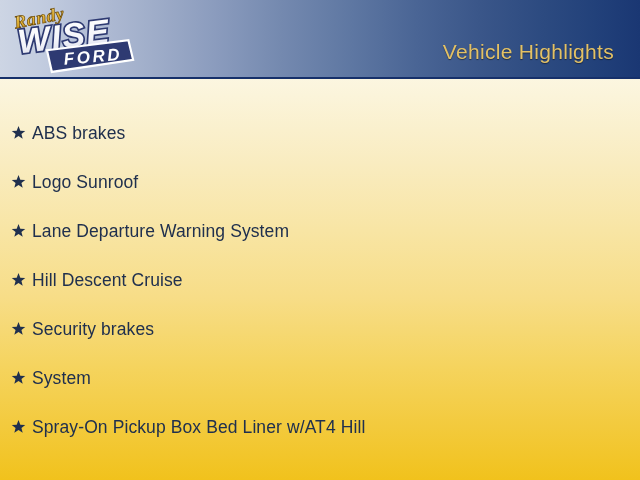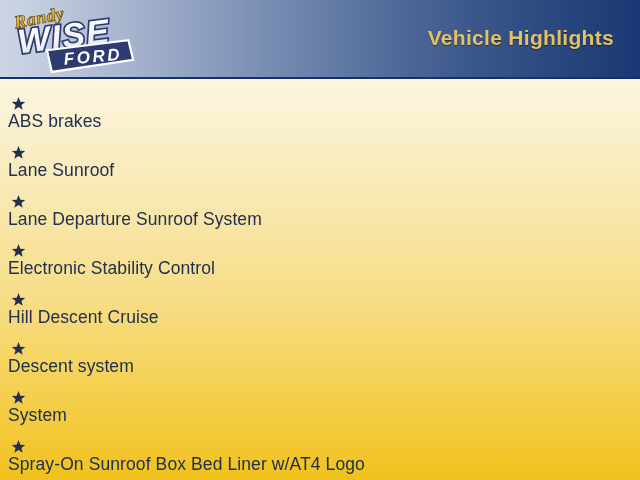--- a/index.html
+++ b/index.html
@@ -51,23 +51,23 @@
         #2c4a80 85%,
         #22417a 93%,
         #1a3773 100%);
     border-bottom: 2px solid #16306a;
     box-sizing: border-box;
   }
 
   #header-title {
     position: absolute;
     right: 26px;
-    top: 26px;
+    top: 40px;
     font-size: 21px;
-    font-weight: 700;
+    font-weight: 400;
     letter-spacing: 0.3px;
     color: #e3c165;
     text-shadow: 0 1px 1px rgba(0,0,0,0.45);
     white-space: nowrap;
   }
 
   
   #logo {
     position: absolute;
     left: 4px;
@@ -85,25 +85,24 @@
     height: 401px;
     margin: 0;
     padding: 0;
     list-style: none;
     box-sizing: border-box;
     padding-top: 14px;
   }
 
   .highlight-item {
     display: flex;
-    align-items: flex-start;
+    align-items: flex-end;
     height: 49px;
     padding-left: 8px;
     box-sizing: border-box;
-    flex-direction: column;
   }
 
   .star-icon {
     flex: 0 0 auto;
     width: 20px;
     height: 20px;
     margin-right: 4px;
     display: flex;
     align-items: center;
     justify-content: center;
@@ -171,72 +170,64 @@
       </span>
       <span class="highlight-label">ABS brakes</span>
     </li>
 
     <li class="highlight-item">
       <span class="star-icon">
         <svg width="15" height="15" viewBox="0 0 24 24">
             <path d="M12 1.6l2.9 7.4 7.9.4-6.1 5 2 7.7L12 17.7 5.3 22.1l2-7.7-6.1-5 7.9-.4z" fill="#20304e"></path>
           </svg>
       </span>
-      <span class="highlight-label">Lane Sunroof</span>
-    </li>
-
-    <li class="highlight-item">
-      <span class="star-icon">
-        <svg width="15" height="15" viewBox="0 0 24 24">
-            <path d="M12 1.6l2.9 7.4 7.9.4-6.1 5 2 7.7L12 17.7 5.3 22.1l2-7.7-6.1-5 7.9-.4z" fill="#20304e"></path>
-          </svg>
-      </span>
-      <span class="highlight-label">Lane Departure Sunroof System</span>
-    </li>
-
-    <li class="highlight-item">
-      <span class="star-icon">
-        <svg width="15" height="15" viewBox="0 0 24 24">
-            <path d="M12 1.6l2.9 7.4 7.9.4-6.1 5 2 7.7L12 17.7 5.3 22.1l2-7.7-6.1-5 7.9-.4z" fill="#20304e"></path>
-          </svg>
-      </span>
-      <span class="highlight-label">Electronic Stability Control</span>
-    </li>
+      <span class="highlight-label">Logo Sunroof</span>
+    </li>
+
+    <li class="highlight-item">
+      <span class="star-icon">
+        <svg width="15" height="15" viewBox="0 0 24 24">
+            <path d="M12 1.6l2.9 7.4 7.9.4-6.1 5 2 7.7L12 17.7 5.3 22.1l2-7.7-6.1-5 7.9-.4z" fill="#20304e"></path>
+          </svg>
+      </span>
+      <span class="highlight-label">Lane Departure Warning System</span>
+    </li>
+
 
     <li class="highlight-item">
       <span class="star-icon">
         <svg width="15" height="15" viewBox="0 0 24 24">
             <path d="M12 1.6l2.9 7.4 7.9.4-6.1 5 2 7.7L12 17.7 5.3 22.1l2-7.7-6.1-5 7.9-.4z" fill="#20304e"></path>
           </svg>
       </span>
       <span class="highlight-label">Hill Descent Cruise</span>
     </li>
 
     <li class="highlight-item">
       <span class="star-icon">
         <svg width="15" height="15" viewBox="0 0 24 24">
             <path d="M12 1.6l2.9 7.4 7.9.4-6.1 5 2 7.7L12 17.7 5.3 22.1l2-7.7-6.1-5 7.9-.4z" fill="#20304e"></path>
           </svg>
       </span>
-      <span class="highlight-label">Descent system</span>
+      <span class="highlight-label">Security brakes</span>
     </li>
 
     <li class="highlight-item">
       <span class="star-icon">
         <svg width="15" height="15" viewBox="0 0 24 24">
             <path d="M12 1.6l2.9 7.4 7.9.4-6.1 5 2 7.7L12 17.7 5.3 22.1l2-7.7-6.1-5 7.9-.4z" fill="#20304e"></path>
           </svg>
       </span>
       <span class="highlight-label">System</span>
     </li>
 
     <li class="highlight-item">
       <span class="star-icon">
         <svg width="15" height="15" viewBox="0 0 24 24">
             <path d="M12 1.6l2.9 7.4 7.9.4-6.1 5 2 7.7L12 17.7 5.3 22.1l2-7.7-6.1-5 7.9-.4z" fill="#20304e"></path>
           </svg>
       </span>
-      <span class="highlight-label">Spray-On Sunroof Box Bed Liner w/AT4 Logo</span>
+      <span class="highlight-label">Spray-On Pickup Box Bed Liner w/AT4 Hill</span>
     </li>
 
   </ul>
 
 </div>
 
 </body></html>

